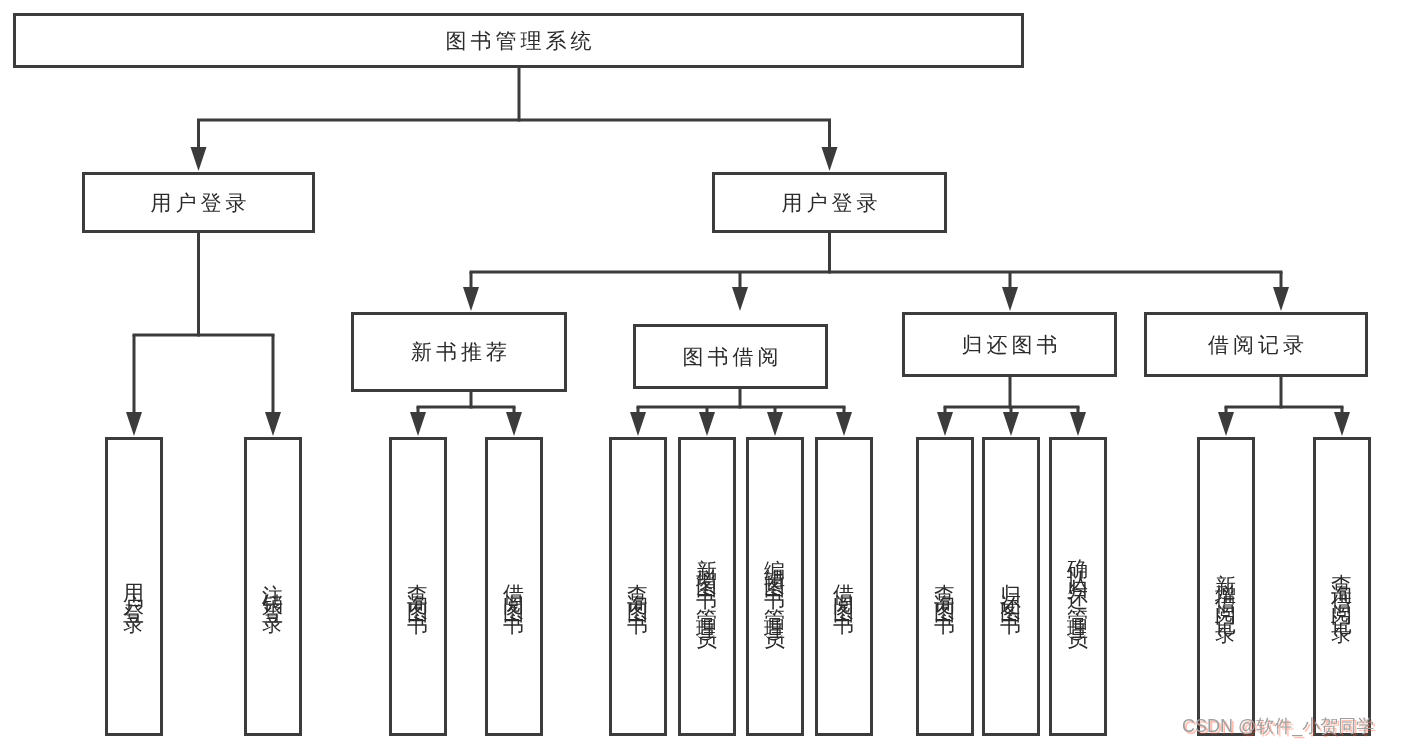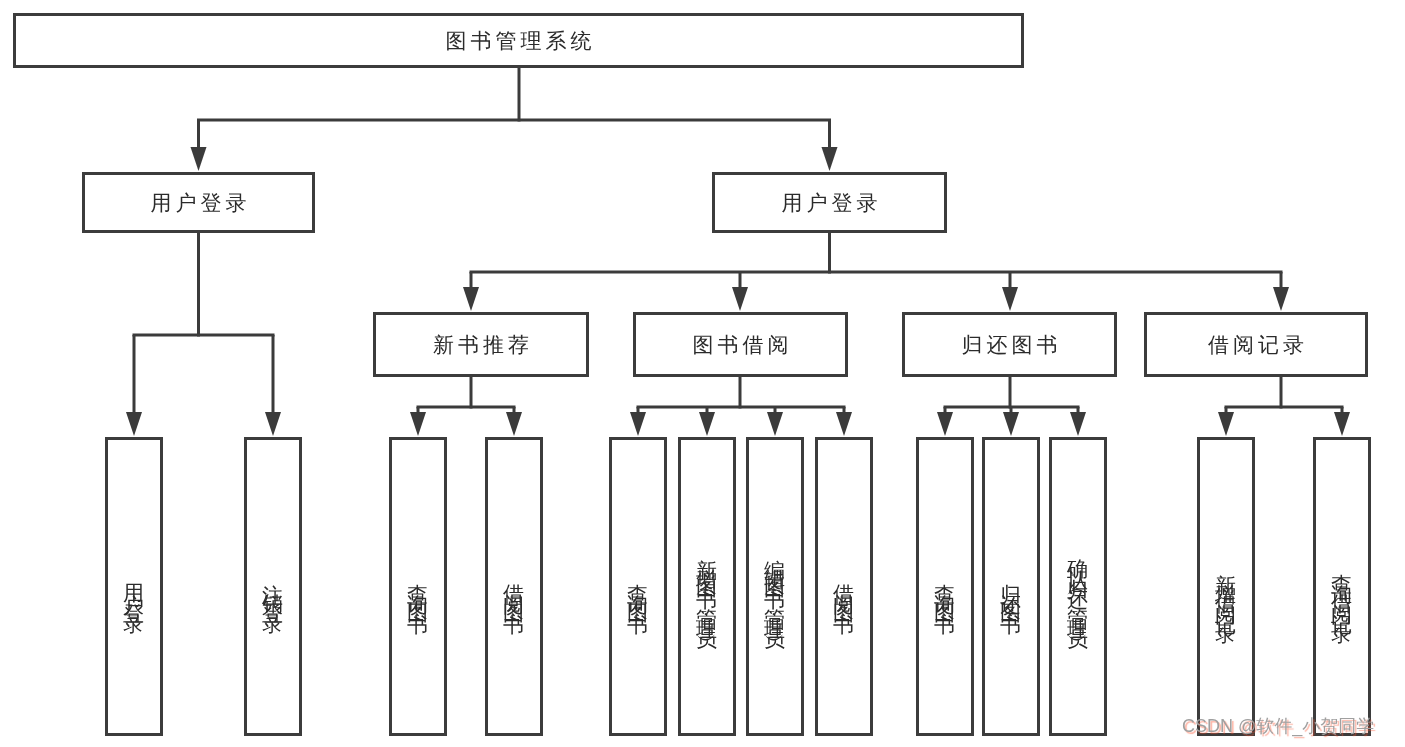--- a/index.html
+++ b/index.html
@@ -110,24 +110,24 @@
     <span class="lbl">图书管理系统</span>
   </div>
 
   <div class="box" style="left:82px;top:172px;width:233px;height:61px">
     <span class="lbl">用户登录</span>
   </div>
   <div class="box" style="left:712px;top:172px;width:235px;height:61px">
     <span class="lbl">用户登录</span>
   </div>
 
-  <div class="box" style="left:373px;top:312px;width:216px;height:65px">
+  <div class="box" style="left:351px;top:312px;width:216px;height:80px">
     <span class="lbl">新书推荐</span>
   </div>
-  <div class="box" style="left:633px;top:312px;width:215px;height:65px">
+  <div class="box" style="left:633px;top:324px;width:195px;height:65px">
     <span class="lbl">图书借阅</span>
   </div>
   <div class="box" style="left:902px;top:312px;width:215px;height:65px">
     <span class="lbl">归还图书</span>
   </div>
   <div class="box" style="left:1144px;top:312px;width:224px;height:65px">
     <span class="lbl">借阅记录</span>
   </div>
 
   <div class="box leaf" style="left:105px;top:437px;width:58px;height:299px">

